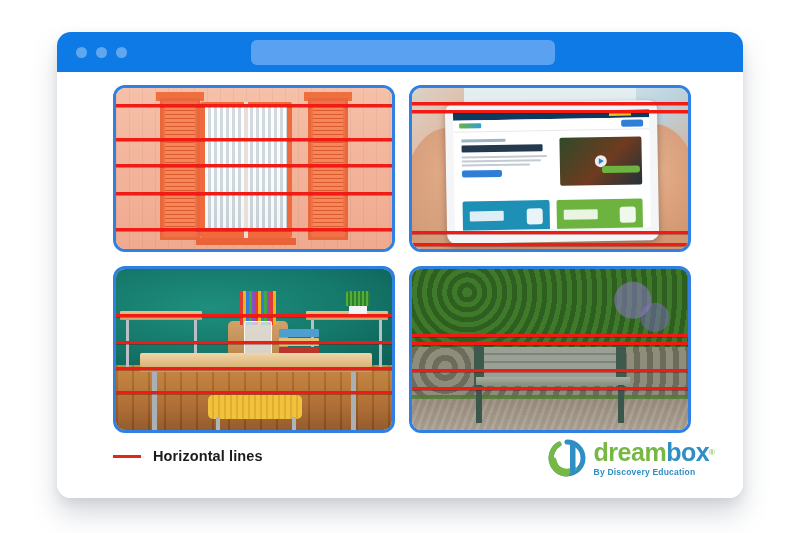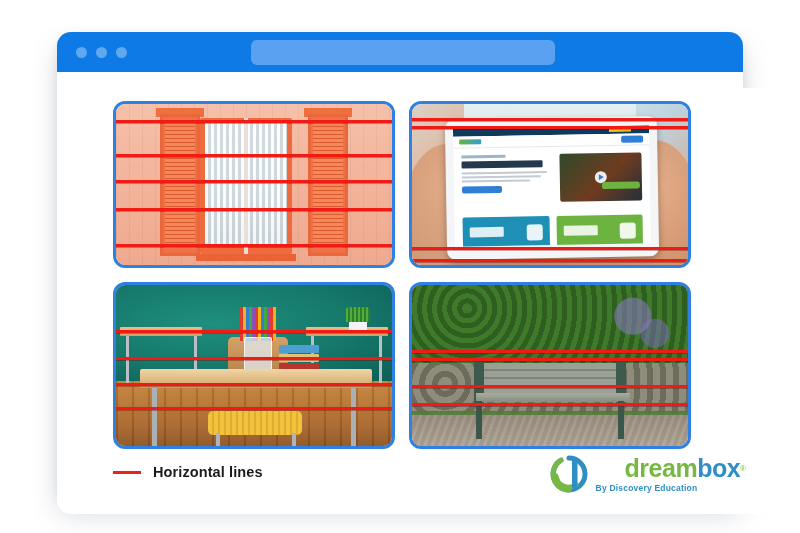--- a/index.html
+++ b/index.html
@@ -21,22 +21,22 @@
     background:#0d7ae5;border-radius:14px 14px 0 0;
   }
   .dots{position:absolute;left:19px;top:15px;display:flex;gap:9px;}
   .dot{width:11px;height:11px;border-radius:50%;background:#5ea8f2;}
   .address-bar{
     position:absolute;left:194px;top:8px;width:304px;height:25px;
     background:#5ba1f2;border-radius:6px;
   }
 
   .viewport{
-    position:absolute;left:0;top:56px;width:100%;height:426px;
-    background:#ffffff;border-radius:0 0 14px 14px;overflow:hidden;padding-left:31px;
+    position:absolute;left:0;top:40px;width:100%;height:426px;
+    background:#ffffff;border-radius:0 0 14px 14px;overflow:hidden;
   }
 
   
   .grid{
     position:absolute;left:56px;top:13px;
     width:578px;height:348px;
     display:grid;grid-template-columns:282px 282px;grid-template-rows:167px 167px;
     gap:14px;
   }
   .card{
@@ -190,21 +190,21 @@
   
   .legend{position:absolute;left:56px;top:376px;display:flex;align-items:center;gap:12px;}
   .legend-dash{width:28px;height:3px;background:#e8231c;}
   .legend-label{font-size:14.5px;font-weight:700;color:#1b1b1b;letter-spacing:.1px;}
 
   
   .logo{position:absolute;right:28px;top:366px;display:flex;align-items:center;gap:7px;}
   .logo-mark{width:40px;height:40px;position:relative;flex:none;}
   .logo-text{line-height:1;}
   .logo-word{font-size:25px;font-weight:700;letter-spacing:-.5px;}
-  .logo-dream{color:#76b843;margin-left:29px;}
+  .logo-dream{color:#76b843;}
   .logo-box{color:#2f8fc4;}
   .logo-tm{font-size:8px;color:#76b843;vertical-align:super;}
   .logo-sub{font-size:8.5px;font-weight:700;color:#2f8fc4;margin-top:3px;letter-spacing:.2px;}
 </style>
 </head>
 <body>
 
 <div class="browser-window">
 
   <div class="title-bar">

